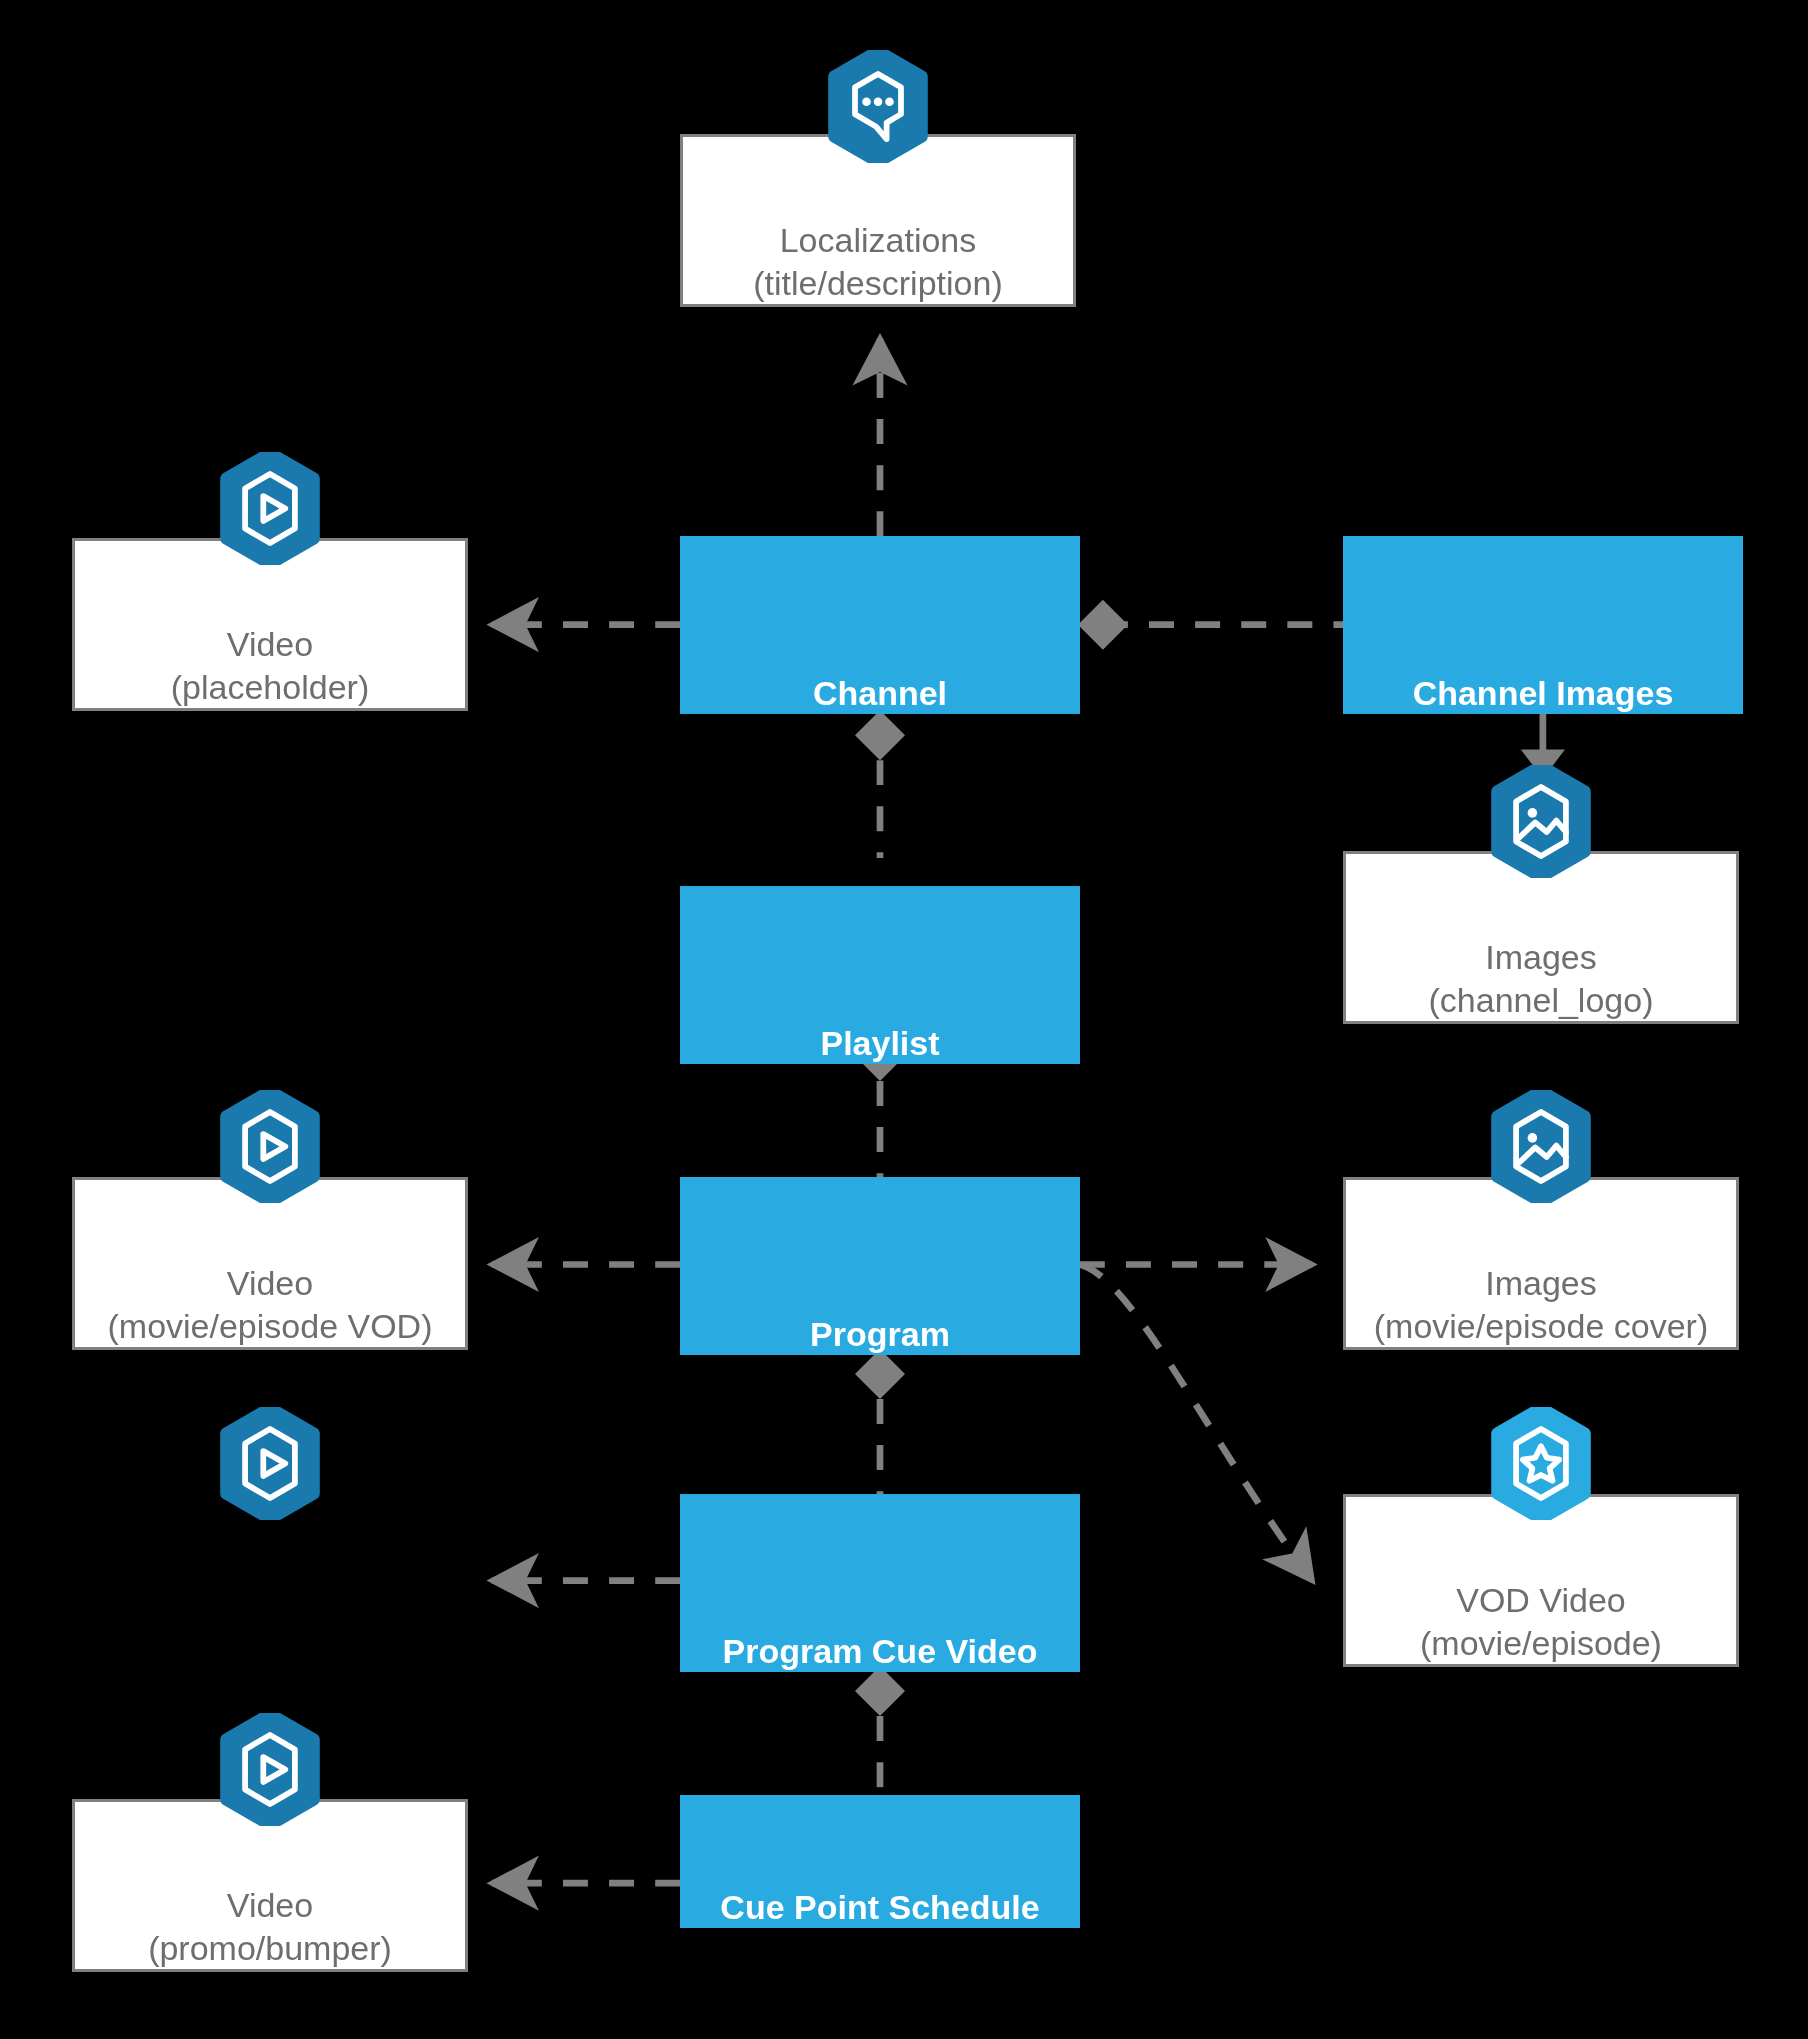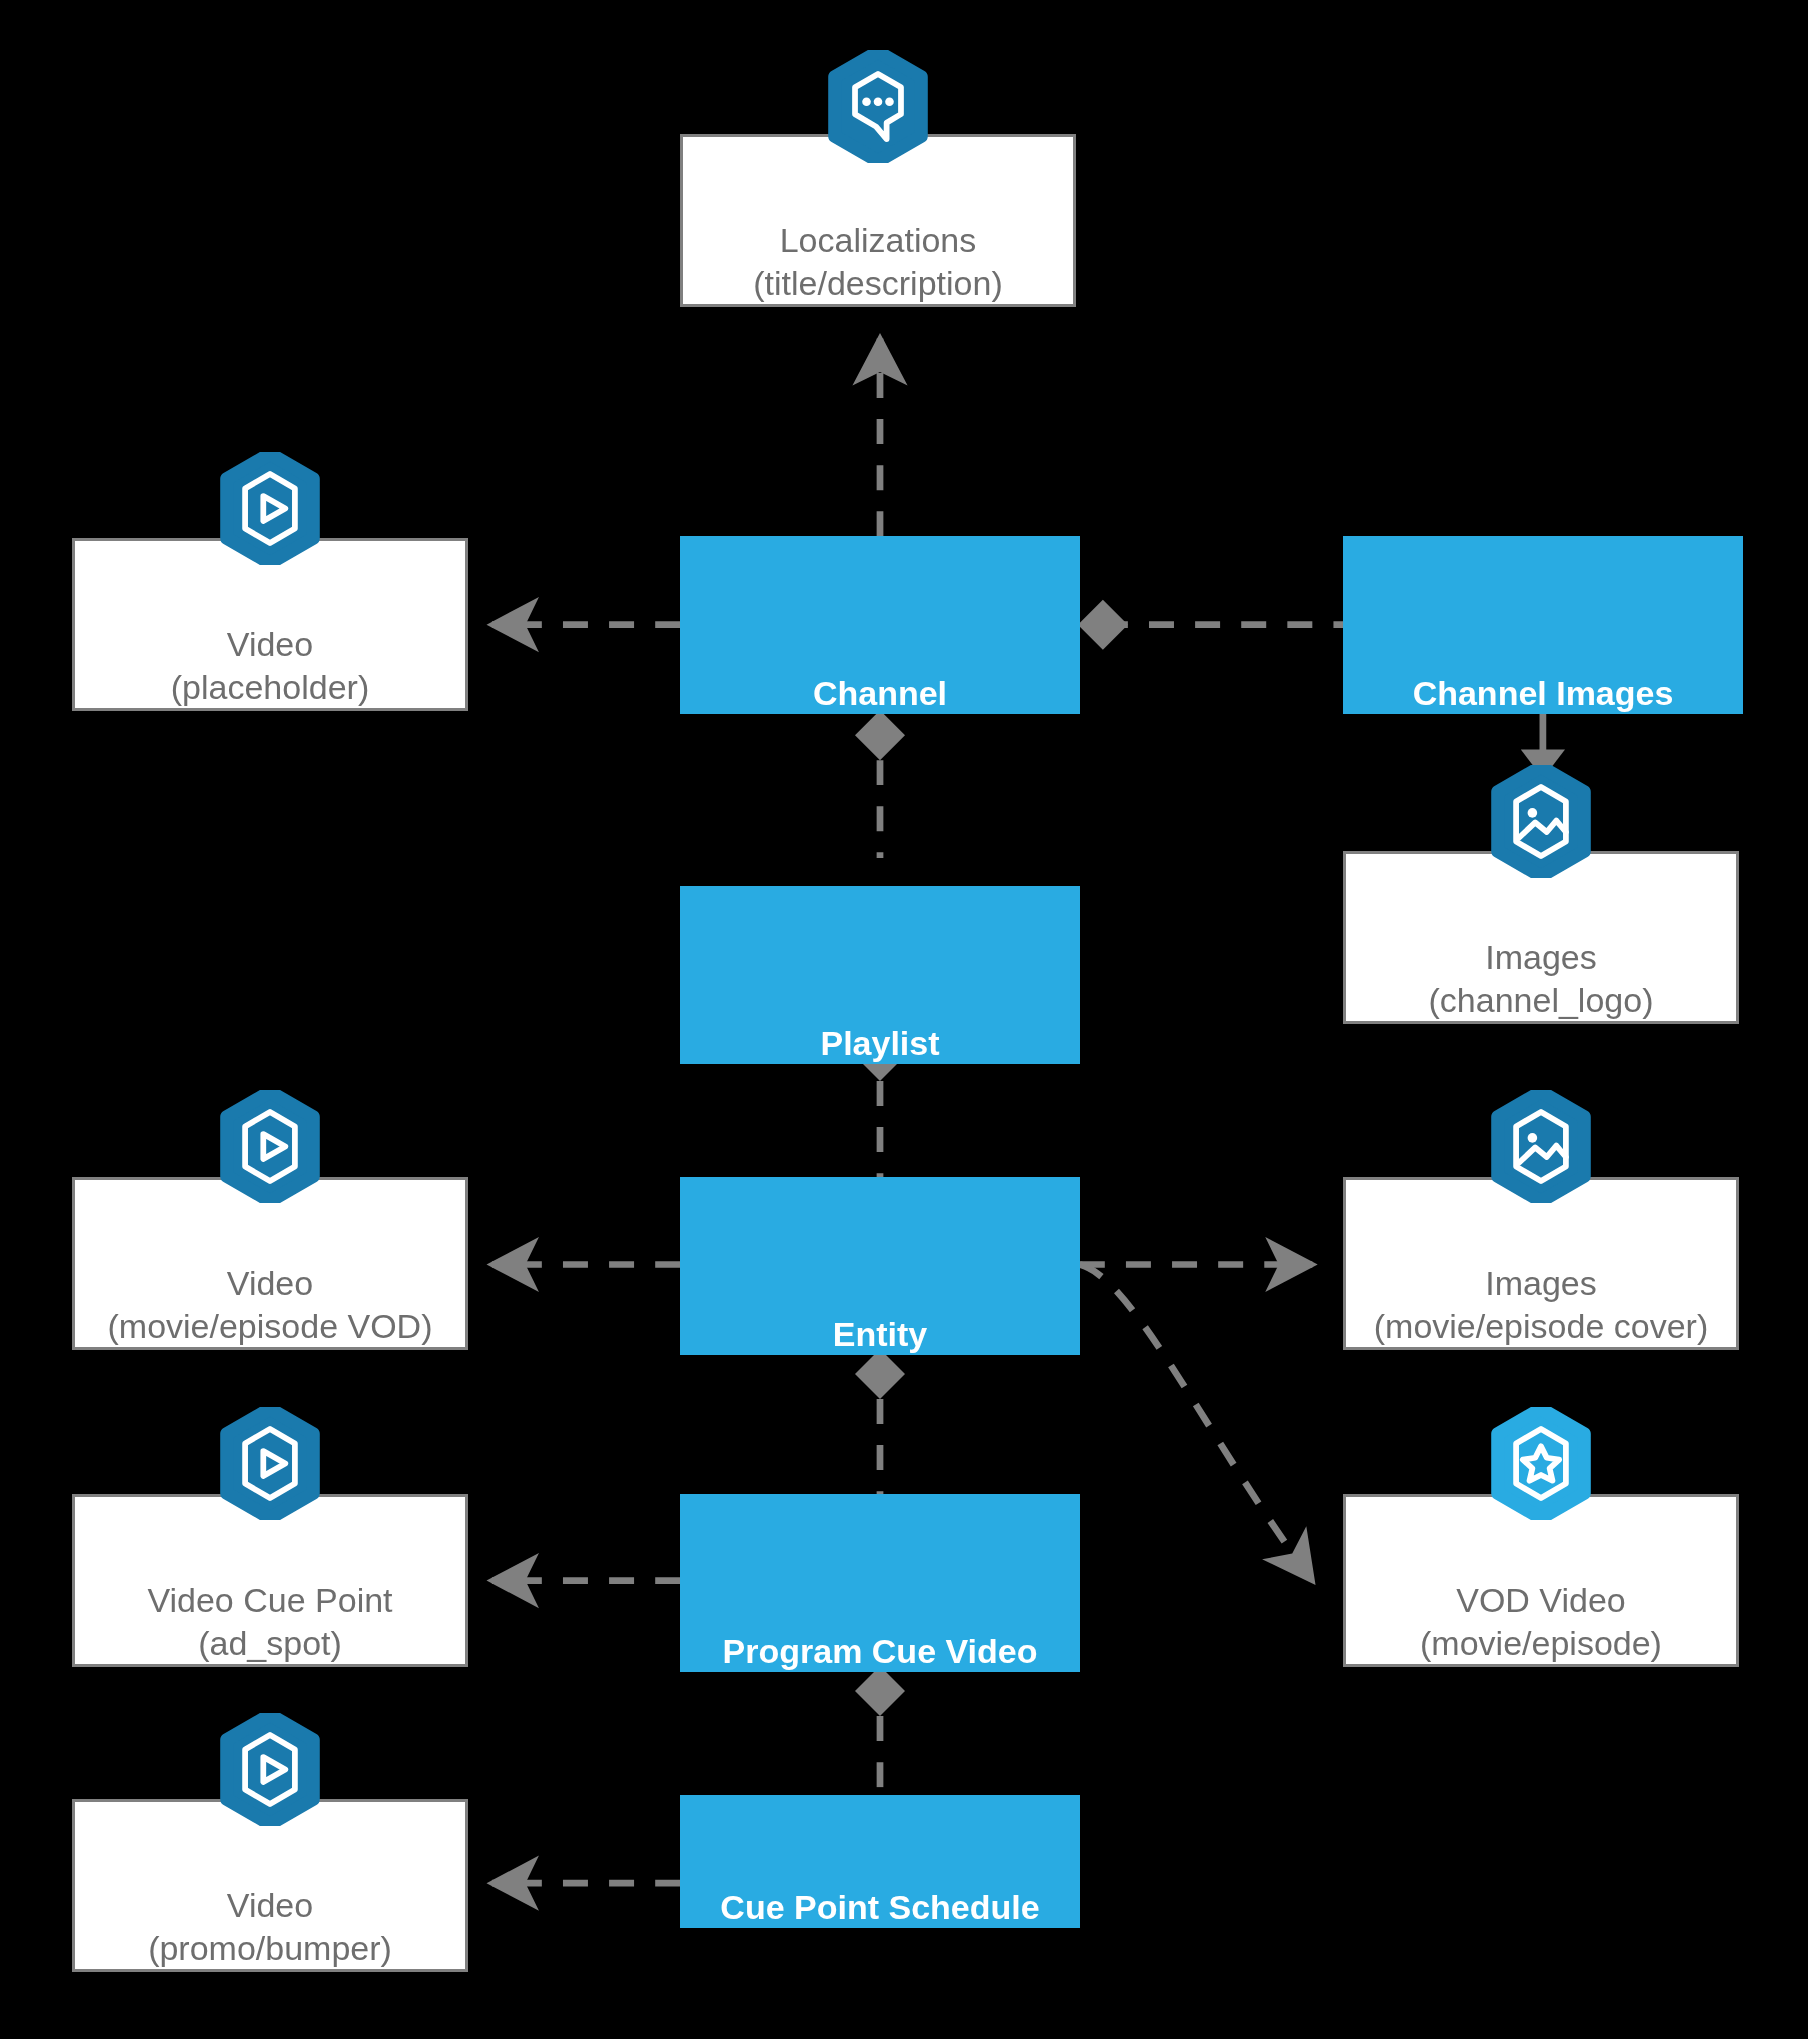--- a/index.html
+++ b/index.html
@@ -177,38 +177,34 @@
     <span class="node-label">Video
 (movie/episode VOD)</span>
   </div>
   <svg class="hex-icon" style="left:220px; top:1090px;" viewBox="0 0 104 118">
     <path d="M52 2 L97 28 L97 90 L52 116 L7 90 L7 28 Z" fill="#1a7aad" stroke="#1a7aad" stroke-width="14" stroke-linejoin="round"></path>
     <path d="M52 23 L78 38 L78 80 L52 95 L26 80 L26 38 Z" fill="none" stroke="#ffffff" stroke-width="6" stroke-linejoin="round"></path>
     <path d="M45 46 L68 59 L45 72 Z" fill="none" stroke="#ffffff" stroke-width="6" stroke-linejoin="round"></path>
   </svg>
 
   <div class="node node-core" style="left:680px; top:1177px; width:400px; height:178px;">
-    <span class="node-label">Entity</span>
+    <span class="node-label">Program</span>
   </div>
 
   <div class="node node-entity" style="left:1343px; top:1177px; width:396px; height:173px;">
     <span class="node-label">Images
 (movie/episode cover)</span>
   </div>
   <svg class="hex-icon" style="left:1491px; top:1090px;" viewBox="0 0 104 118">
     <path d="M52 2 L97 28 L97 90 L52 116 L7 90 L7 28 Z" fill="#1a7aad" stroke="#1a7aad" stroke-width="14" stroke-linejoin="round"></path>
     <path d="M52 23 L78 38 L78 80 L52 95 L26 80 L26 38 Z" fill="none" stroke="#ffffff" stroke-width="6" stroke-linejoin="round"></path>
     <circle cx="43" cy="50" r="5" fill="#ffffff"></circle>
     <path d="M29 76 L46 60 L58 70 L68 58 L78 70" fill="none" stroke="#ffffff" stroke-width="6" stroke-linejoin="round" stroke-linecap="round"></path>
   </svg>
 
-  <div class="node node-entity" style="left:72px; top:1494px; width:396px; height:173px;">
-    <span class="node-label">Video Cue Point
-(ad_spot)</span>
-  </div>
   <svg class="hex-icon" style="left:220px; top:1407px;" viewBox="0 0 104 118">
     <path d="M52 2 L97 28 L97 90 L52 116 L7 90 L7 28 Z" fill="#1a7aad" stroke="#1a7aad" stroke-width="14" stroke-linejoin="round"></path>
     <path d="M52 23 L78 38 L78 80 L52 95 L26 80 L26 38 Z" fill="none" stroke="#ffffff" stroke-width="6" stroke-linejoin="round"></path>
     <path d="M45 46 L68 59 L45 72 Z" fill="none" stroke="#ffffff" stroke-width="6" stroke-linejoin="round"></path>
   </svg>
 
   <div class="node node-core" style="left:680px; top:1494px; width:400px; height:178px;">
     <span class="node-label">Program Cue Video</span>
   </div>
 

